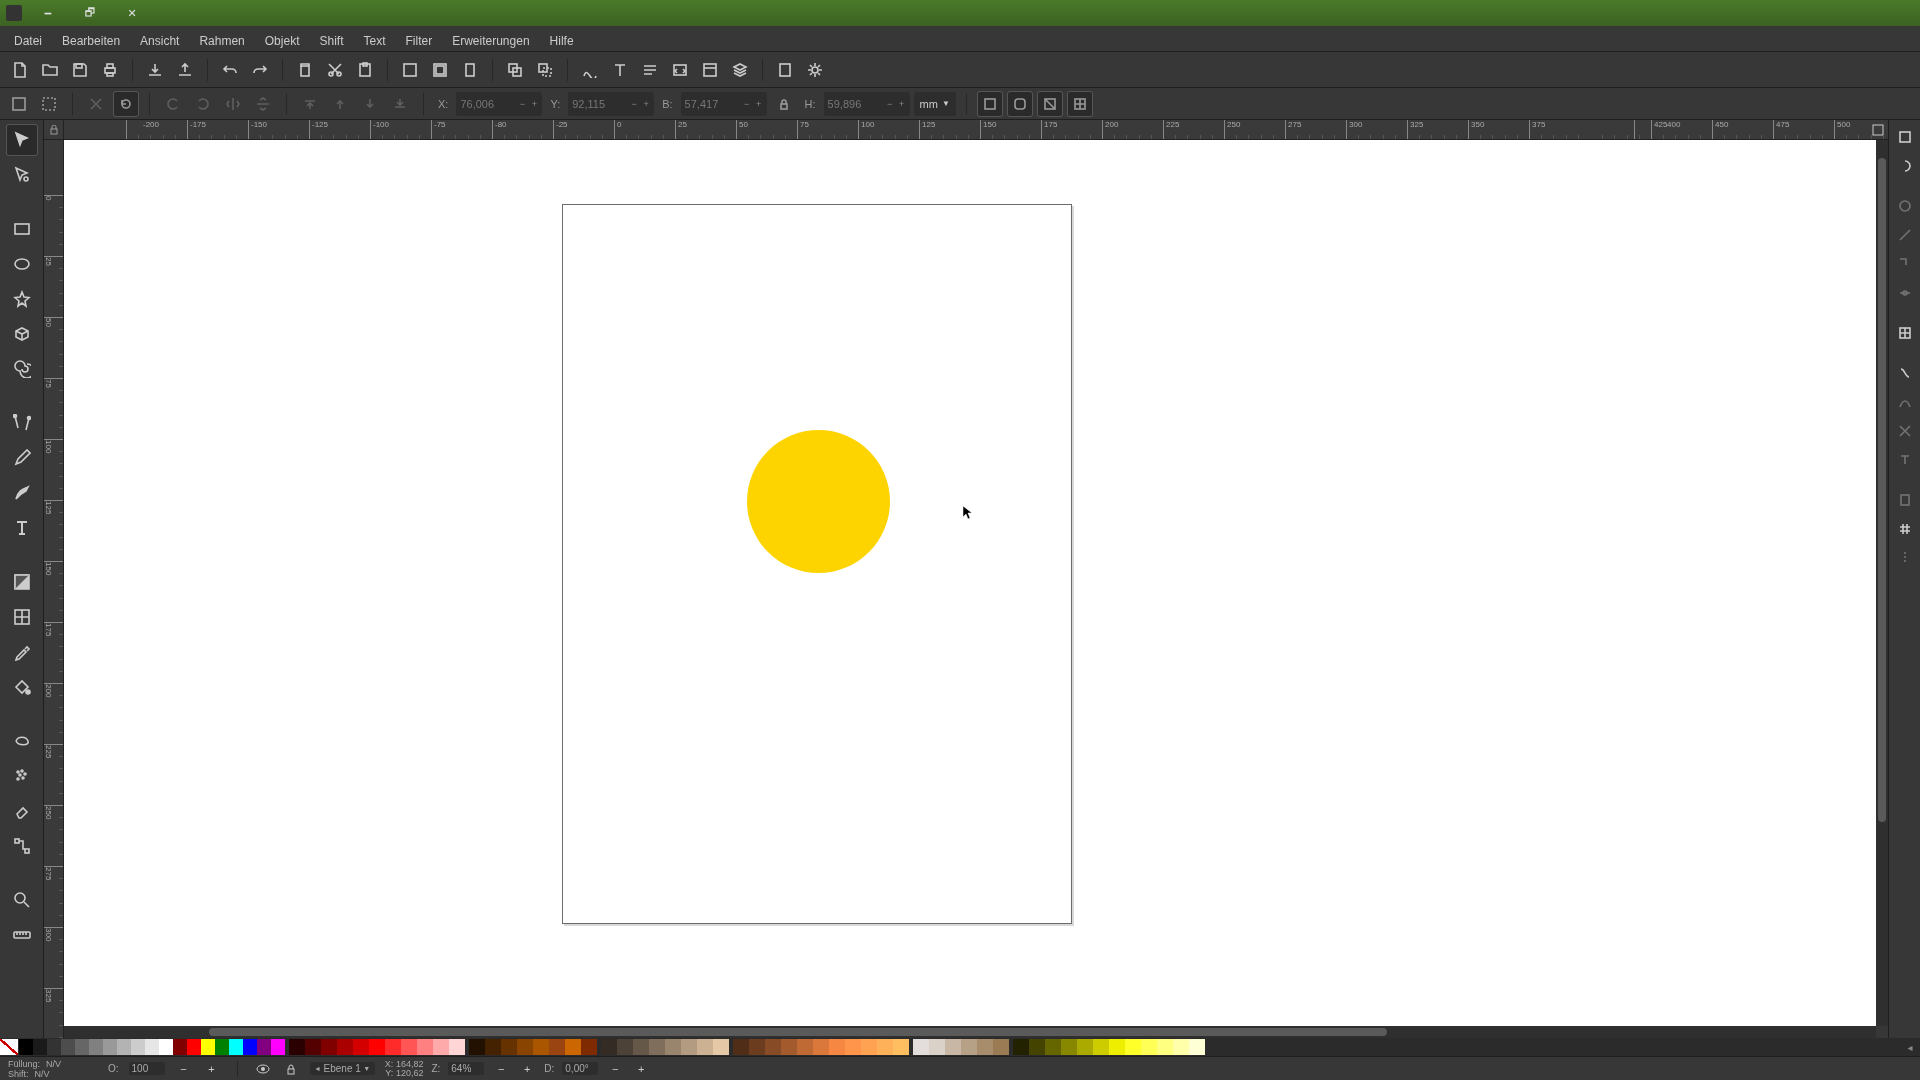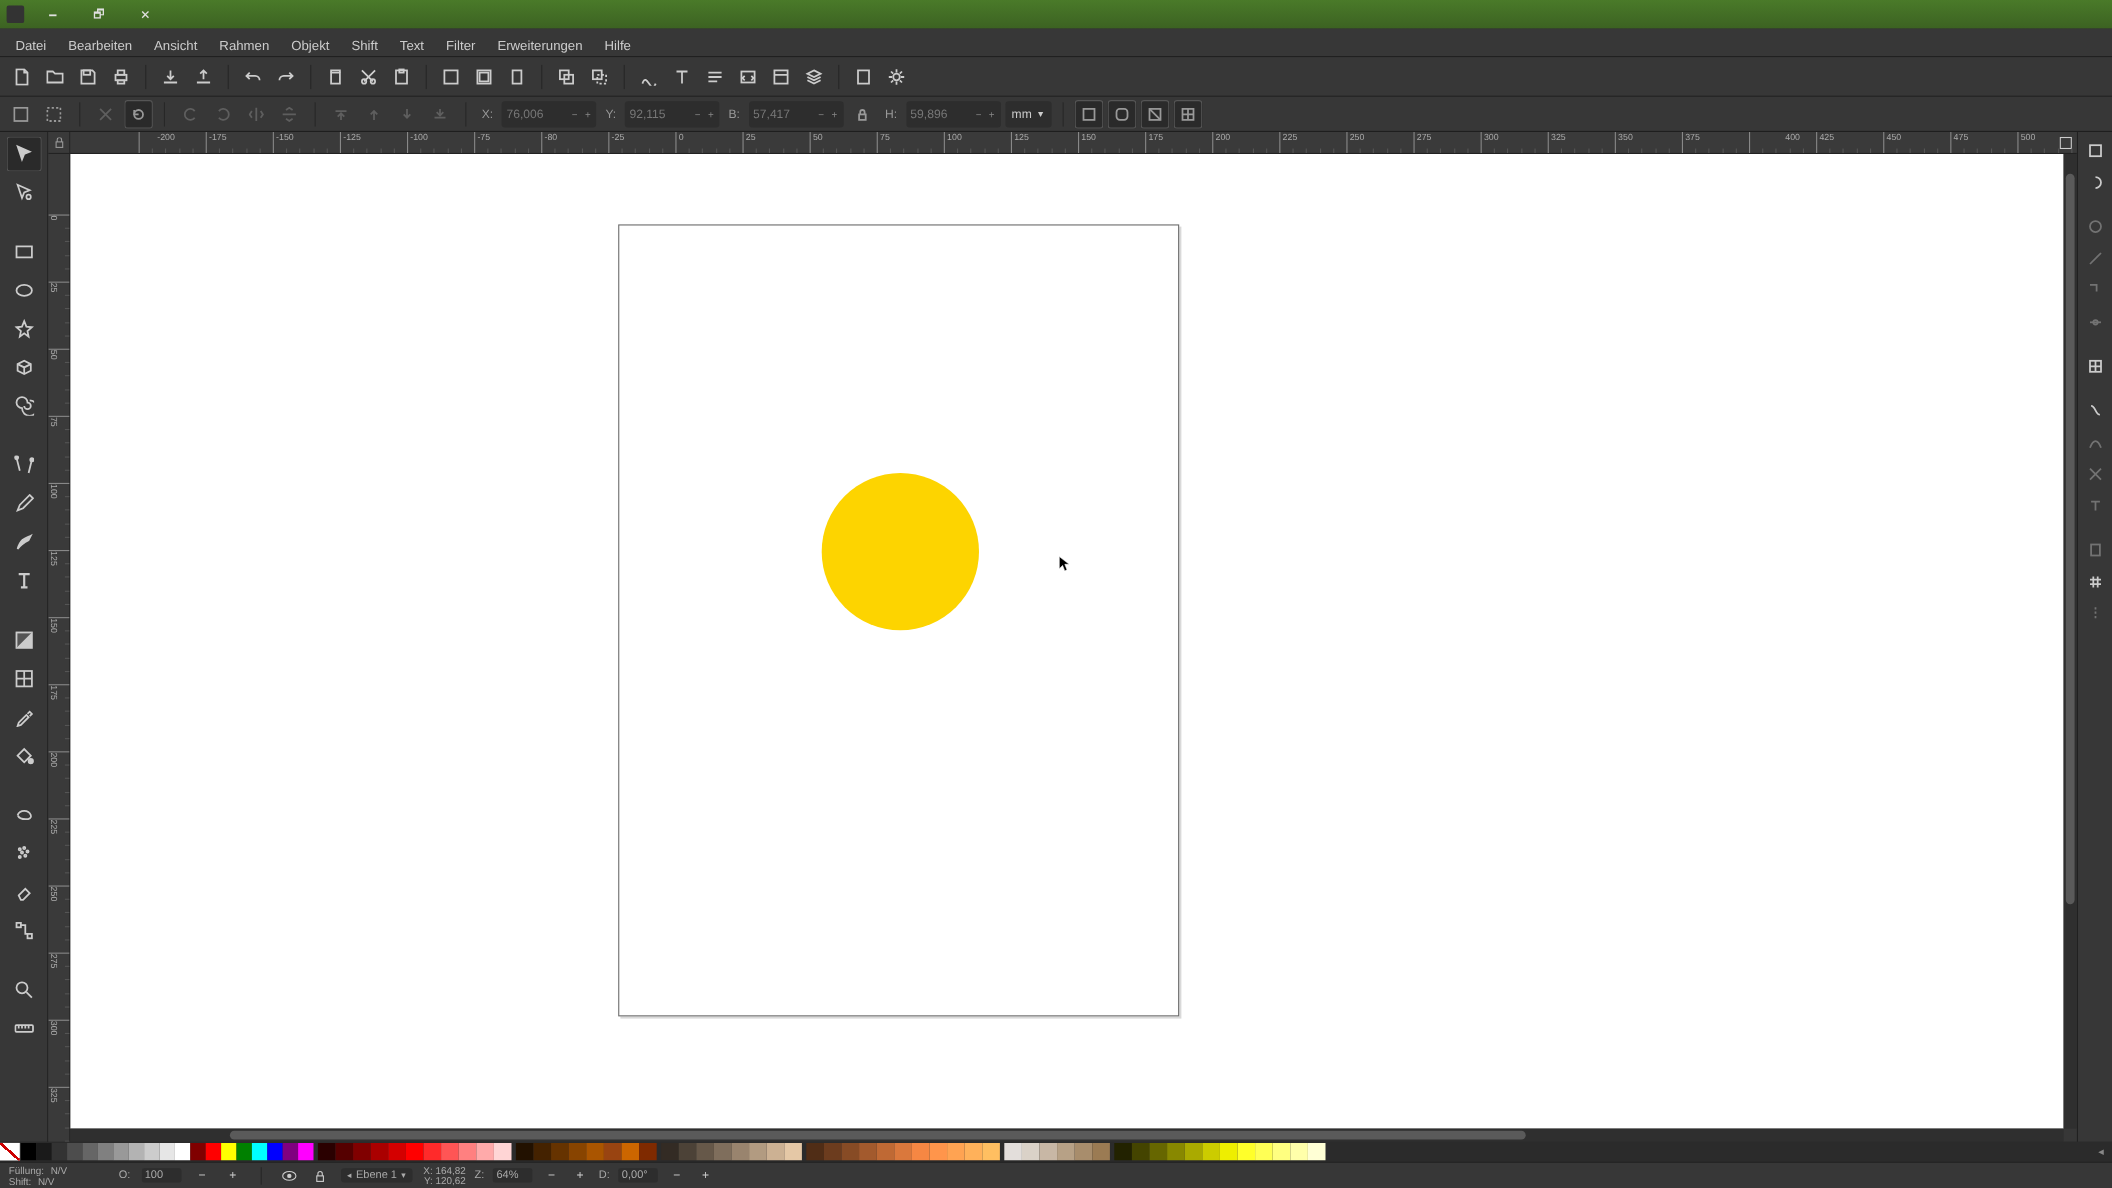--- a/index.html
+++ b/index.html
@@ -623,21 +623,21 @@
         <div class="tick" style="left: 1404px;">350</div>
         <div class="tick minor" style="left: 1416.2px;"></div>
         <div class="tick minor" style="left: 1428.4px;"></div>
         <div class="tick minor" style="left: 1440.6px;"></div>
         <div class="tick minor" style="left: 1452.8px;"></div>
         <div class="tick" style="left: 1465px;">375</div>
         <div class="tick minor" style="left: 1477.2px;"></div>
         <div class="tick minor" style="left: 1489.4px;"></div>
         <div class="tick minor" style="left: 1501.6px;"></div>
         <div class="tick minor" style="left: 1513.8px;"></div>
-        <div class="tick" style="left: 1526px; padding-left: 32px;">400</div>
+        <div class="tick" style="left: 1570px; padding-left: 32px;">400</div>
         <div class="tick minor" style="left: 1538.2px;"></div>
         <div class="tick minor" style="left: 1550.4px;"></div>
         <div class="tick minor" style="left: 1562.6px;"></div>
         <div class="tick minor" style="left: 1574.8px;"></div>
         <div class="tick" style="left: 1587px;">425</div>
         <div class="tick minor" style="left: 1599.2px;"></div>
         <div class="tick minor" style="left: 1611.4px;"></div>
         <div class="tick minor" style="left: 1623.6px;"></div>
         <div class="tick minor" style="left: 1635.8px;"></div>
         <div class="tick" style="left: 1648px;">450</div>

